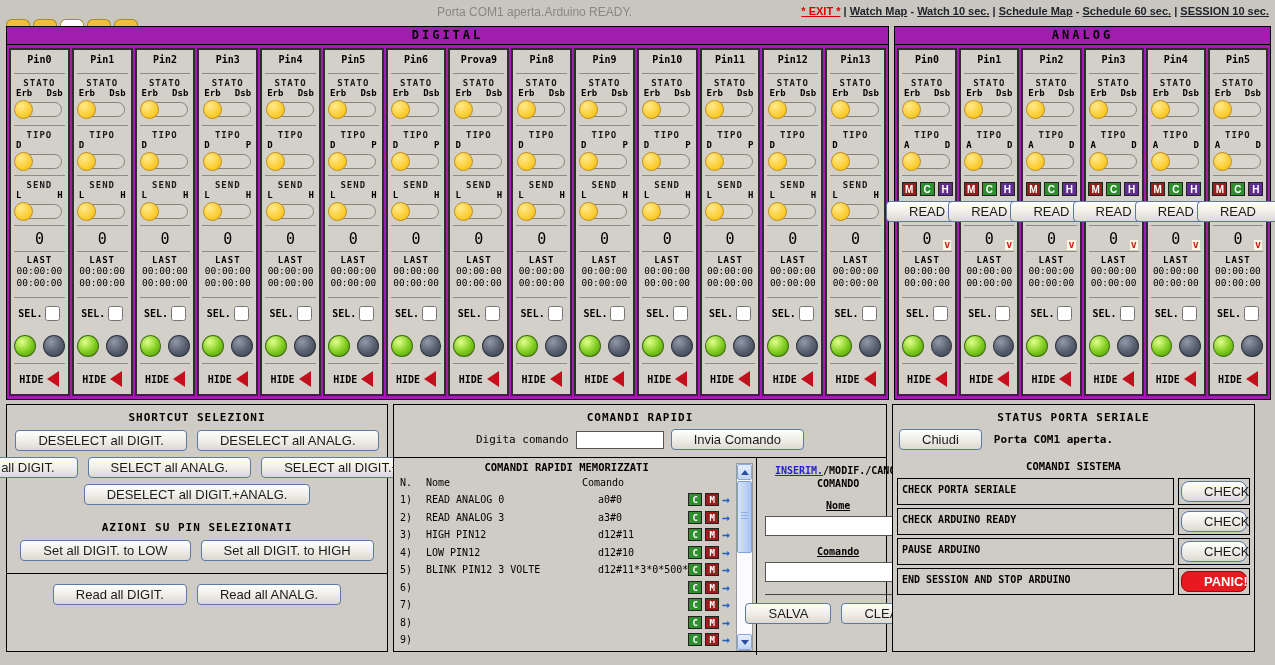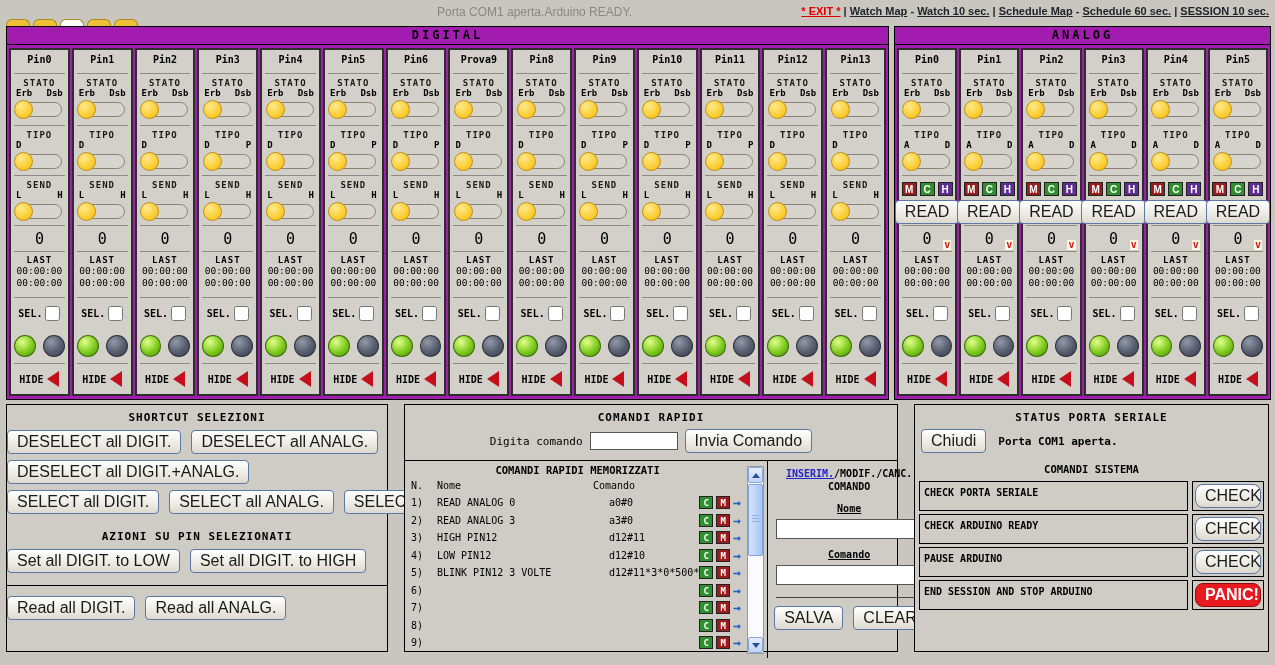--- a/index.html
+++ b/index.html
@@ -64,34 +64,34 @@
             border-bottom:1px solid #8d8b83; margin:0 3px; }
   .led { width:22px; height:22px; border-radius:50%; }
   .led-on  { background:radial-gradient(circle at 35% 30%, #e2ff8e, #7ecb1d 55%, #4e8c10); border:1px solid #3c6e0a; }
   .led-off { background:radial-gradient(circle at 35% 30%, #9299a9, #565d6d 55%, #3a404e); border:1px solid #2c313c; }
   .c-hide { flex:1; display:flex; align-items:center; justify-content:center; gap:4px;
             font-family:"DejaVu Sans Mono",monospace; font-size:10px; font-weight:bold; cursor:pointer; }
   .hide-tri { width:0; height:0; border-top:8px solid transparent; border-bottom:8px solid transparent;
               border-right:12px solid #c3101c; }
 
   
-  .xpbtn { font-family:"Liberation Sans",sans-serif; font-size:16px; color:#1a1a1a;
+  .xpbtn { font-family:"Liberation Sans",sans-serif; font-size:13px; color:#1a1a1a;
            background:linear-gradient(#ffffff,#eceae3 60%, #dcd9cf); border:1px solid #5b79a5;
-           border-radius:4px; padding:2px 9px; cursor:pointer; white-space:nowrap; }
+           border-radius:4px; padding:2px 22px; cursor:pointer; white-space:nowrap; }
   .panic { background:#e8191f; color:#ffffff; font-weight:bold; border:1px solid #8d0d10; border-radius:2px; }
 
   
-  .bottom { display:flex; gap:16px; padding:4px 6px 0; }
+  .bottom { display:flex; gap:5px; padding:4px 6px 0; }
   .panel { border:1px solid #000; background:#cfccc5; height:248px; }
   .p-left { width:382px; }
   .p-mid { width:494px; }
   .p-right { width:363px; }
   .p-title { text-align:center; font-family:"DejaVu Sans Mono",monospace; font-weight:bold; font-size:11px;
              letter-spacing:1px; padding-top:6px; }
-  .btn-row { display:flex; gap:10px; margin-top:6px; }
+  .btn-row { display:flex; justify-content:center; gap:10px; margin-top:6px; }
   .p-left .divider { border-top:1px solid #000; margin:12px 0 10px; }
 
   
   .cr-top { border-bottom:1px solid #000; padding-bottom:7px; }
   .cr-digita { display:flex; justify-content:center; align-items:center; gap:7px; margin-top:5px; }
   .cr-digita label { font-family:"DejaVu Sans Mono",monospace; font-size:11px; font-weight:normal; }
   .cr-digita input { width:88px; height:18px; border:1px solid #555; background:#fff; font-size:11px; padding:0 2px; }
   .cr-body { display:flex; height:197px; }
   .cr-list { flex:1; padding:3px 0 0 6px; }
   .cr-list-title { text-align:center; font-family:"DejaVu Sans Mono",monospace; font-weight:bold; font-size:10.5px; }
@@ -1206,26 +1206,26 @@
 
 <div class="bottom">
 
   <div class="panel p-left">
     <div class="p-title">SHORTCUT SELEZIONI</div>
     <div class="btn-row">
       <button class="xpbtn">DESELECT all DIGIT.</button>
       <button class="xpbtn">DESELECT all ANALG.</button>
     </div>
     <div class="btn-row">
-      <button class="xpbtn">DESELECT all DIGIT.+ANALG.</button>
-    </div>
-    <div class="btn-row">
       <button class="xpbtn">SELECT all DIGIT.</button>
       <button class="xpbtn">SELECT all ANALG.</button>
       <button class="xpbtn">SELECT all DIGIT.+ANALG.</button>
+    </div>
+    <div class="btn-row">
+      <button class="xpbtn">DESELECT all DIGIT.+ANALG.</button>
     </div>
     <div class="p-title" style="margin-top:10px">AZIONI SU PIN SELEZIONATI</div>
     <div class="btn-row">
       <button class="xpbtn">Set all DIGIT. to LOW</button>
       <button class="xpbtn">Set all DIGIT. to HIGH</button>
     </div>
     <div class="divider"></div>
     <div class="btn-row">
       <button class="xpbtn">Read all DIGIT.</button>
       <button class="xpbtn">Read all ANALG.</button>

